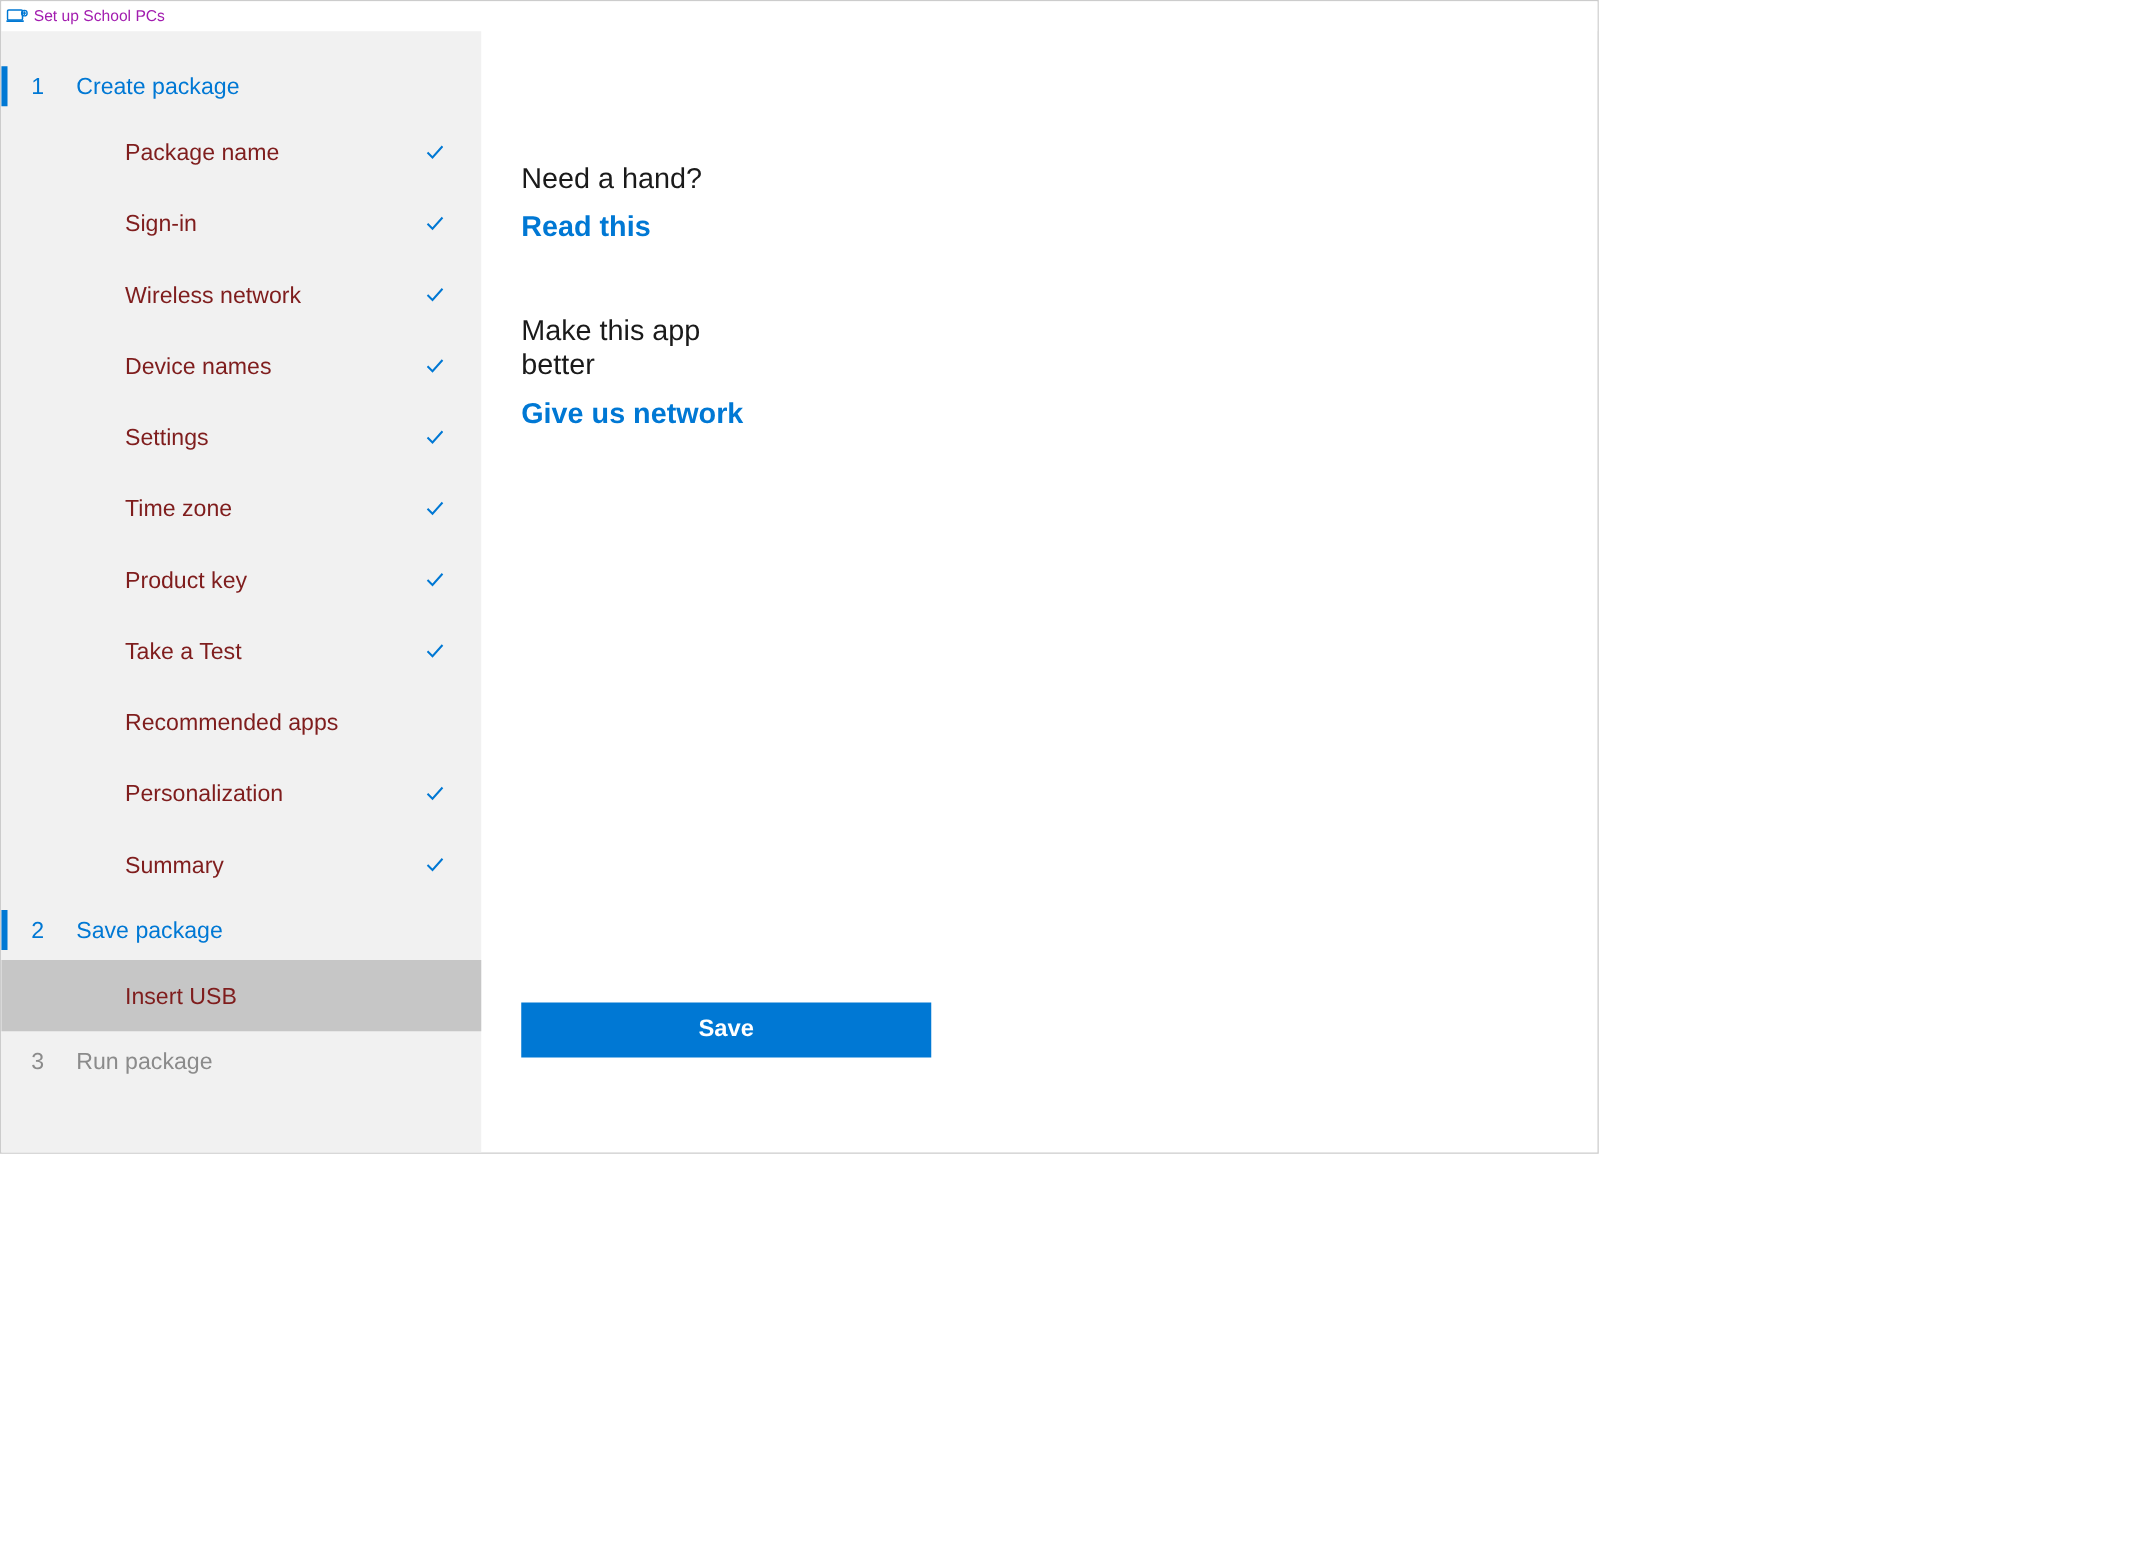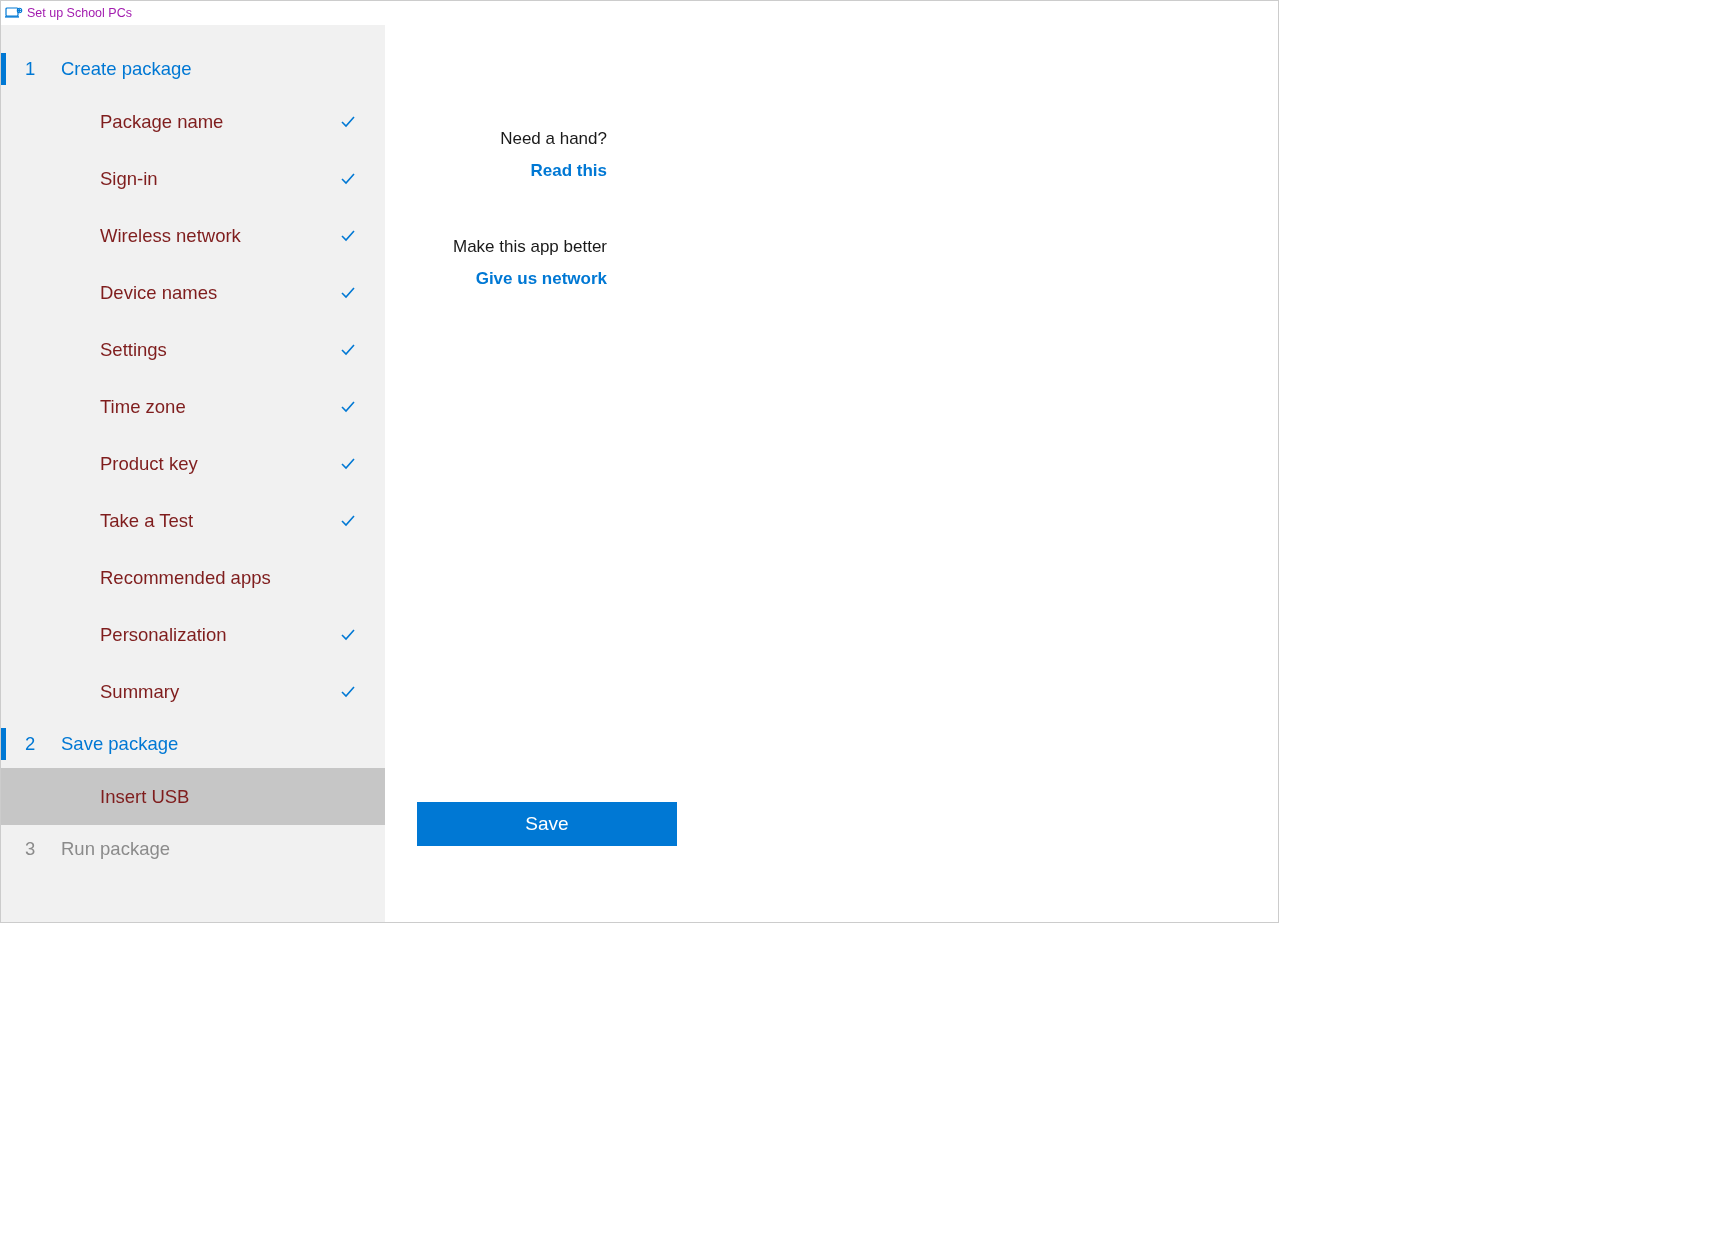--- a/index.html
+++ b/index.html
@@ -88,45 +88,44 @@
   }
   .desc {
     font-size: 18.5px;
     line-height: 1.5;
     color: #1a1a1a;
     max-width: 540px;
   }
   .side-help {
     width: 190px;
     padding-top: 76px;
-    font-size: 17px;
-    text-align: right;
+    font-size: 23px;
   }
   .side-help .heading {
     color: #1a1a1a;
     margin-bottom: 12px;
   }
   .side-help .link {
     color: #0078d4;
     cursor: pointer;
     margin-bottom: 56px;
     display: block;
     font-weight: bold;
   }
   .save-btn {
     position: absolute;
     bottom: 76px;
     left: 32px;
-    width: 260px;
+    width: 328px;
     height: 44px;
     background: #0078d4;
     color: #fff;
     border: none;
     font-size: 19px;
-    font-weight: 400;
+    font-weight: 700;
     cursor: pointer;
   }
 </style>
 </head>
 <body>
 
 <div class="titlebar">
   <svg width="18" height="14" viewBox="0 0 18 14">
     <rect x="1" y="2" width="12" height="8" rx="1" fill="none" stroke="#0078d4" stroke-width="1.2"></rect>
     <rect x="0" y="10.2" width="14" height="1.4" fill="#0078d4"></rect>

